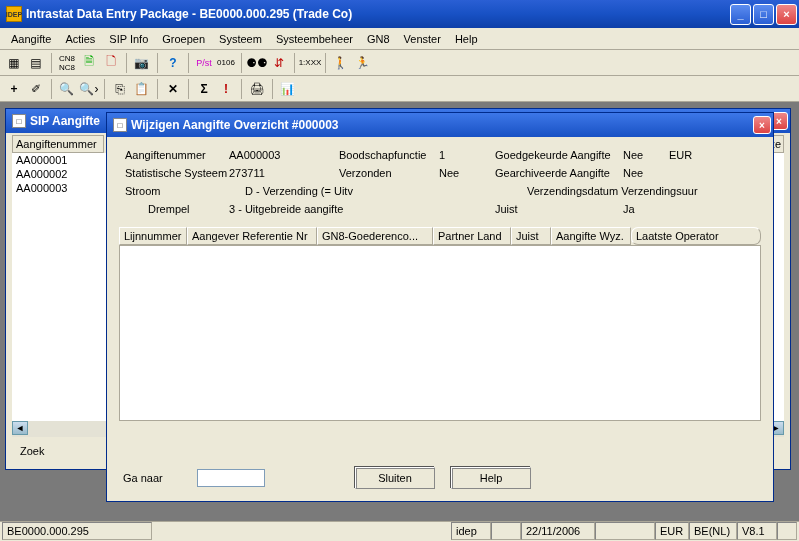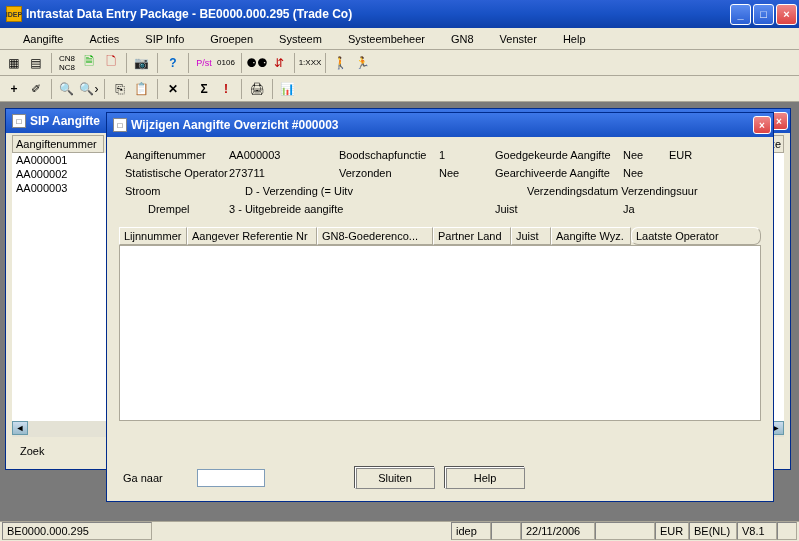--- a/index.html
+++ b/index.html
@@ -52,21 +52,20 @@
   background: #ece9d8;
   height: 22px;
   display: flex;
   align-items: center;
   padding: 0 4px;
   border-bottom: 1px solid #aca899;
 }
 .menu-item {
   padding: 2px 7px;
   cursor: default;
-  margin-left: 12px;
 }
 .toolbar {
   background: #ece9d8;
   height: 26px;
   display: flex;
   align-items: center;
   padding: 1px 4px;
   border-bottom: 1px solid #aca899;
   gap: 2px;
 }
@@ -334,21 +333,21 @@
       <div style="display:flex;margin-bottom:6px;">
         <div style="width:104px;">Aangiftenummer</div>
         <div style="width:110px;">AA000003</div>
         <div style="width:100px;">Boodschapfunctie</div>
         <div style="width:56px;">1</div>
         <div style="width:128px;">Goedgekeurde Aangifte</div>
         <div style="width:46px;">Nee</div>
         <div>EUR</div>
       </div>
       <div style="display:flex;margin-bottom:6px;">
-        <div style="width:104px;">Statistische Operator</div>
+        <div style="width:104px;">Statistische Systeem</div>
         <div style="width:110px;">273711</div>
         <div style="width:100px;">Verzonden</div>
         <div style="width:56px;">Nee</div>
         <div style="width:128px;">Gearchiveerde Aangifte</div>
         <div>Nee</div>
       </div>
       <div style="display:flex;margin-bottom:6px;gap:16px;">
         <div style="width:104px;">Stroom</div>
         <div style="width:266px;">D - Verzending (= Uitv</div>
         <div>Verzendingsdatum Verzendingsuur</div>
@@ -369,21 +368,21 @@
       <div class="col-h" style="width:40px;">Juist</div>
       <div class="col-h" style="width:80px;">Aangifte Wyz.</div>
       <div class="col-h" style="flex:1;border-radius:7px;">Laatste Operator</div>
     </div>
     <div class="data-area"></div>
 
     <div class="bottom-bar">
       <span>Ga naar</span>
       <div class="input-box" style="margin-left:24px;"></div>
       <div style="flex:1;"></div>
-      <div style="display:flex;gap:10px;position:absolute;left:248px;">
+      <div style="display:flex;gap:16px;position:absolute;left:248px;">
         <div class="btn">Sluiten</div>
         <div class="btn">Help</div>
       </div>
     </div>
   </div>
 
 </div>
 
 <div class="statusbar">
   <div class="status-cell" style="width:150px;">BE0000.000.295</div>

